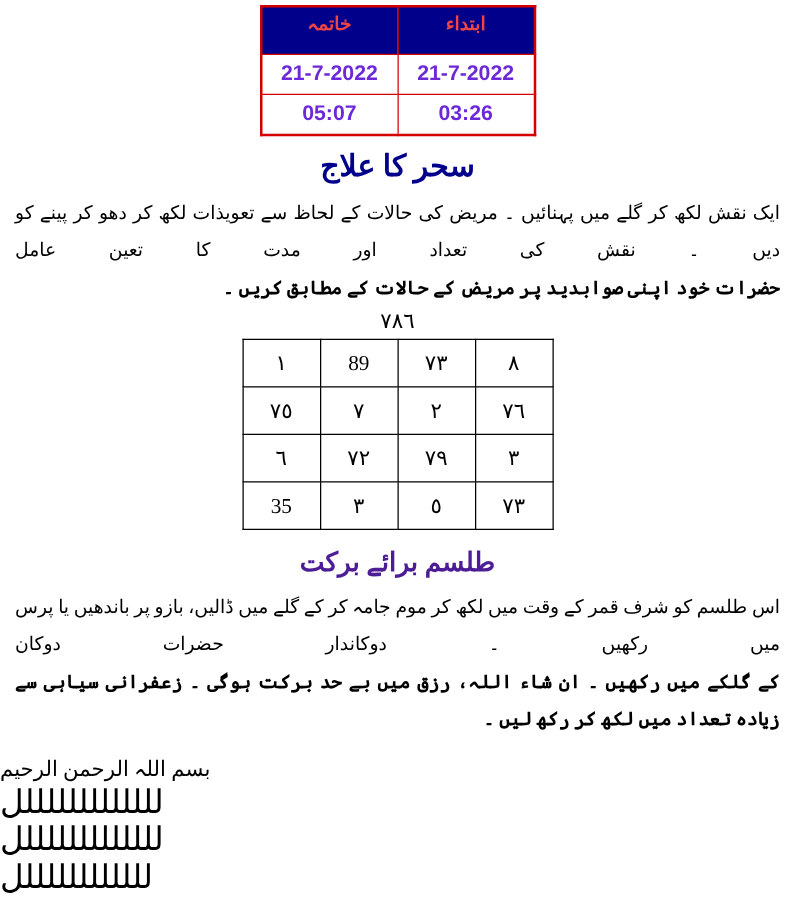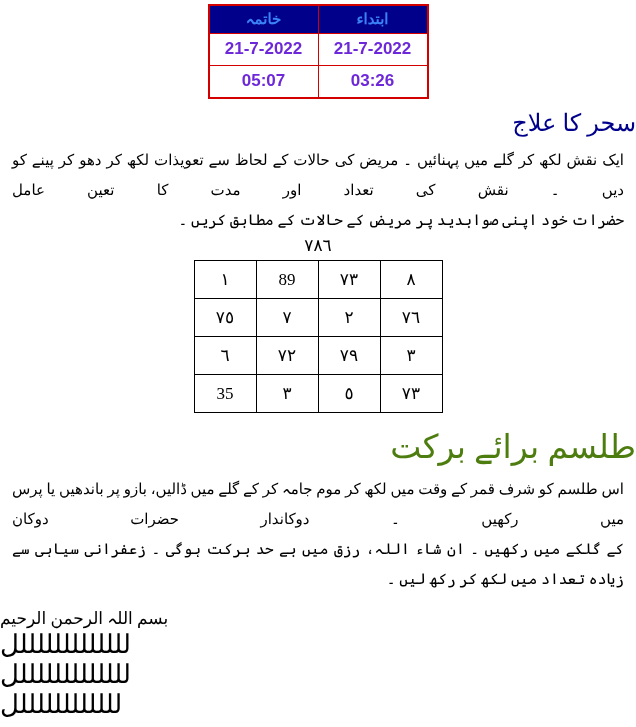--- a/index.html
+++ b/index.html
@@ -33,63 +33,65 @@
   }
   table.date-table td, table.date-table th {
     border: 1px solid #d40000;
     width: 108px;
     text-align: center;
     font-family: "Liberation Sans", sans-serif;
     font-weight: bold;
   }
   table.date-table th {
     background: #00008b;
-    color: #3b82f6;
+    color: #ef4444;
     font-size: 15px;
-    padding: 4px 0 5px 0;
+    padding: 4px 0 15px 0;
     letter-spacing: 0.5px;
   }
   table.date-table td {
     background: #ffffff;
     color: #6d28d9;
     font-size: 17px;
     padding: 5px 0 6px 0;
   }
 
   
   .heading {
+    text-align: center;
     color: #00008b;
-    font-weight: normal;
+    font-weight: bold;
     font-size: 24px;
     margin-top: 10px;
     direction: rtl;
     letter-spacing: 1px;
   }
   .heading.blue2 {
-    color: #4d7c0f;
-    font-size: 33px;
+    color: #4c1d95;
+    font-size: 21px;
     margin-top: 14px;
   }
 
   
   .para {
     direction: rtl;
     text-align: justify;
     font-size: 15px;
     line-height: 30px;
     margin: 8px 8px 0 8px;
     padding: 0 4px;
   }
   .para .line {
     display: block;
     text-align: justify;
     text-align-last: justify;
   }
   .para .line.last {
     text-align-last: right;
+    font-weight: bold;
   }
 
   
   .sq-number {
     text-align: center;
     font-size: 17px;
     direction: rtl;
   }
   .sq-wrap {
     display: flex;

